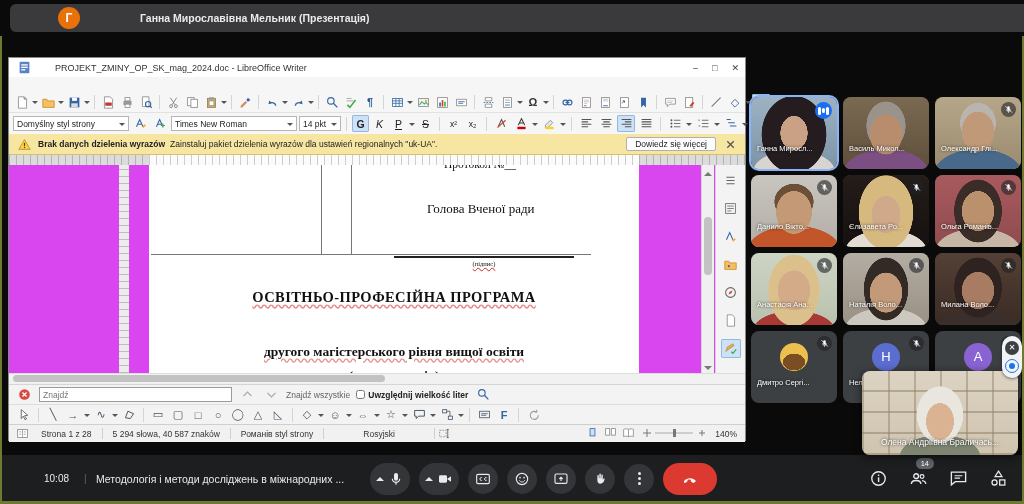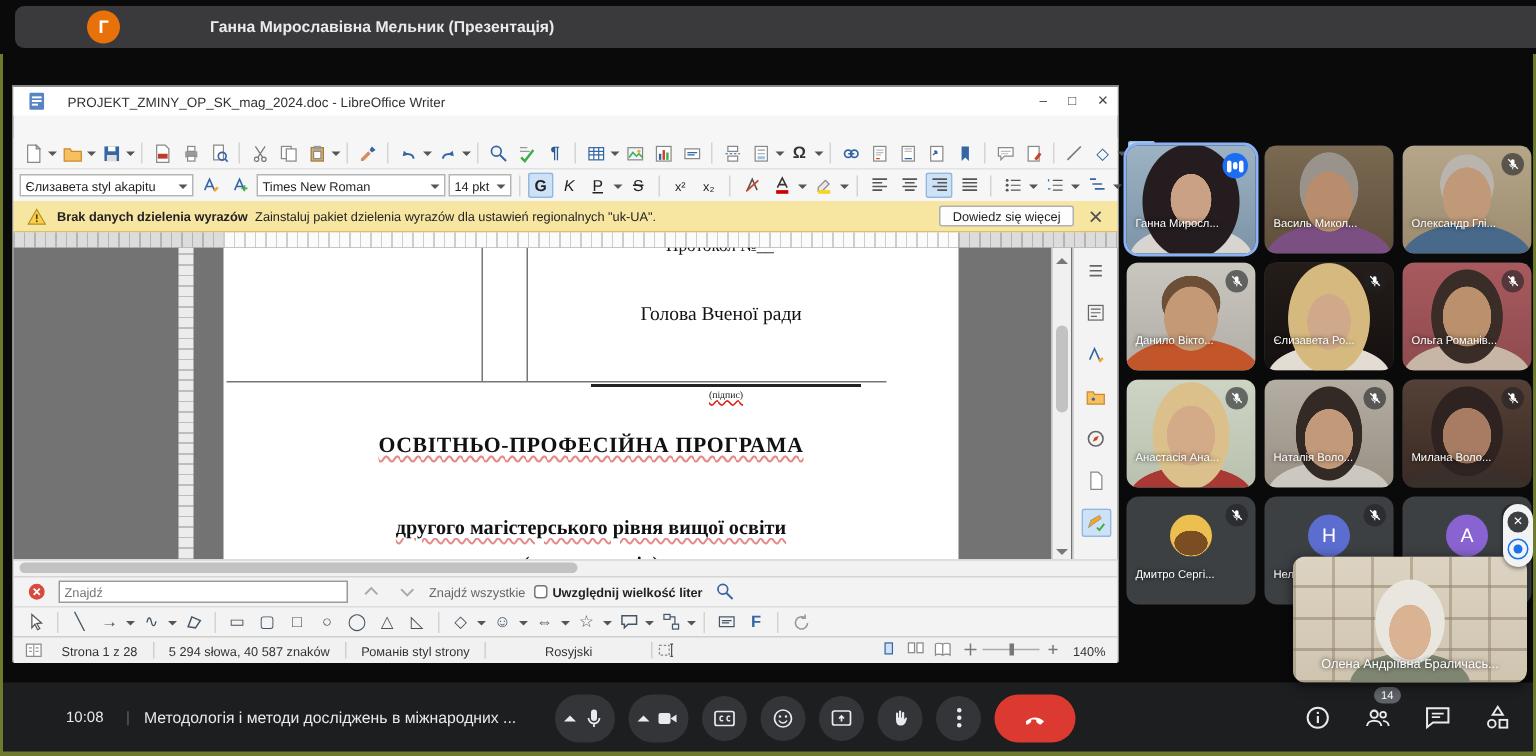--- a/index.html
+++ b/index.html
@@ -11,21 +11,21 @@
   
   .topbar{left:10px;top:4px;width:1014px;height:28px;background:#3a3a3c;border-radius:6px 0 0 6px;
           display:flex;align-items:center;z-index:2;}
   .avatar{position:absolute;left:48px;width:22px;height:22px;border-radius:50%;background:#e8710a;
           color:#fff;font-size:12px;font-weight:bold;display:flex;align-items:center;justify-content:center;}
   .presname{position:absolute;left:130px;color:#e8eaed;font-size:10.5px;font-weight:bold;}
   
   .win{left:8px;top:57px;width:738px;height:384px;background:#f6f6f6;border:1px solid #8a8a8a;
        box-sizing:border-box;z-index:2;font-size:9px;color:#222;}
   .row{position:absolute;left:0;width:736px;box-sizing:border-box;display:flex;align-items:center;}
-  .titlebar{top:0;height:19px;background:#fff;padding:0 6px;gap:12px;}
+  .titlebar{top:0;height:19px;background:#fff;padding:0 6px;gap:22px;}
   .titlebar .ttl{font-size:9px;color:#333;}
   .winctl{margin-left:auto;display:flex;gap:14px;color:#444;font-size:9px;}
   .winctl span{cursor:default;}
   .menubar{top:19px;height:15px;background:#fff;border-bottom:1px solid #e4e4e4;padding:0 4px;}
   .menubar span{padding:0 6px;font-size:9.5px;color:#222;}
   .menubar span::first-letter{text-decoration:underline;}
   .stdbar{top:34px;height:20px;background:#f6f6f6;padding:0 4px;gap:1px;}
   .fmtbar{top:54px;height:22px;background:#f6f6f6;border-top:1px solid #e2e2e2;padding:0 4px;gap:2px;}
   .tbi{width:18px;height:17px;display:inline-flex;align-items:center;justify-content:center;border-radius:2px;flex:none;}
   .tbi svg{width:13px;height:13px;}
@@ -37,21 +37,21 @@
          padding:0 3px;font-size:8.5px;color:#222;box-sizing:border-box;flex:none;}
   .combo .dd{margin-left:auto;}
   .fbtn{width:17px;height:17px;display:flex;align-items:center;justify-content:center;border-radius:2px;
         font-size:10.5px;color:#222;flex:none;}
   .fbtn.active{background:#cde2f7;box-shadow:inset 0 0 0 1px #93b8dc;}
   .warnbar{top:76px;height:21px;background:#f7e6a2;border-bottom:1px solid #d8c070;padding:0 6px;gap:5px;font-size:8.5px;}
   .warnbtn{margin-left:auto;background:#fdfdfd;border:1px solid #b0b0b0;border-radius:2px;padding:1px 8px;font-size:8.5px;}
   .rulerh{top:97px;height:10px;background:
       repeating-linear-gradient(90deg,rgba(0,0,0,.18) 0 1px,transparent 1px 7px),
       linear-gradient(90deg,#dcdcdc 0 140px,#fbfbfb 140px 630px,#dcdcdc 630px);}
-  .docarea{top:107px;height:208px;background:#737373;overflow:hidden;text-decoration:underline;}
+  .docarea{top:107px;height:208px;background:#d946ef;overflow:hidden;text-decoration:underline;}
   .vruler{position:absolute;left:110px;top:0;width:10px;height:208px;background:
       repeating-linear-gradient(0deg,rgba(0,0,0,.2) 0 1px,transparent 1px 7px),#ececec;}
   .page{position:absolute;left:140px;top:0;width:490px;height:208px;background:#fff;overflow:hidden;
         font-family:"Liberation Serif","DejaVu Serif",serif;color:#111;}
   .vline{position:absolute;top:0;width:1px;height:89px;background:#777;}
   .tbot{position:absolute;top:89px;left:2px;width:440px;height:1px;background:#777;}
   .sigline{position:absolute;top:91px;left:245px;width:180px;height:2px;background:#222;}
   .sigcap{position:absolute;top:95px;left:245px;width:180px;text-align:center;font-size:6.5px;
           text-decoration:underline wavy #d22;text-decoration-thickness:1px;}
   .doct{position:absolute;left:0;width:100%;text-align:center;font-weight:bold;
@@ -379,21 +379,21 @@
         <span class="dd"></span>
       <span class="tbi active">
           <svg viewBox="0 0 16 16">
             <path d="M3 13l1-3 7-7 2 2-7 7z" fill="#f5a623" stroke="#888"></path>
           </svg>
         </span>
     </div>
 
     <div class="row fmtbar">
       <span class="combo" style="width:116px">
-          <span>Єлизавета styl akapitu</span>
+          <span>Domyślny styl strony</span>
           <span class="dd"></span>
         </span>
       <span class="tbi">
           <svg viewBox="0 0 16 16">
             <path d="M3 12L7 3l4 9M4.8 9h4.4" stroke="#3465a4" fill="none" stroke-width="1.3"></path>
             <path d="M10 12l3-3 1.5 1.5-3 3z" fill="#f5a623"></path>
           </svg>
         </span>
       <span class="tbi">
           <svg viewBox="0 0 16 16">

